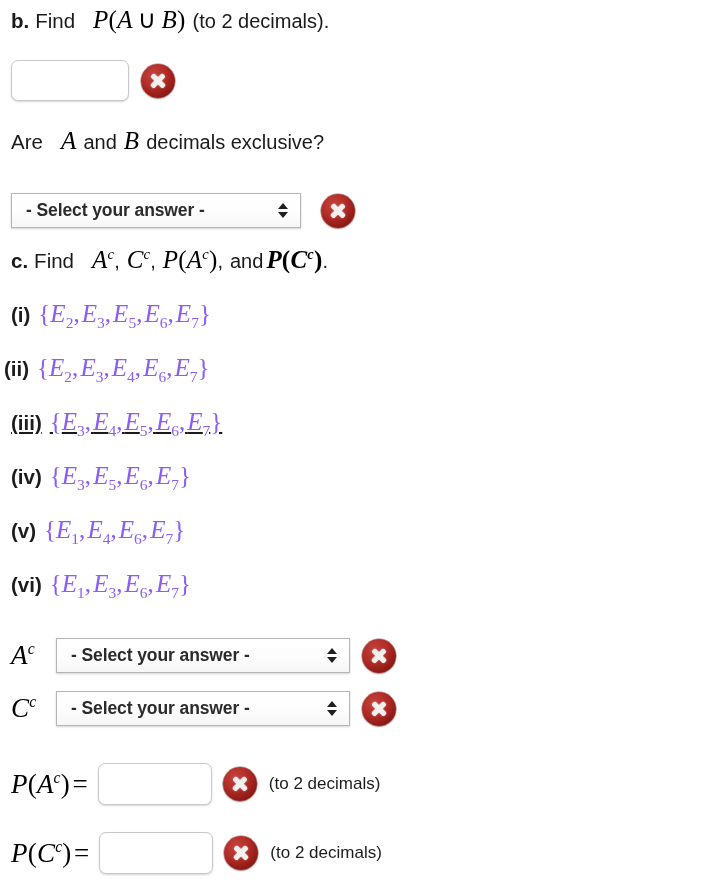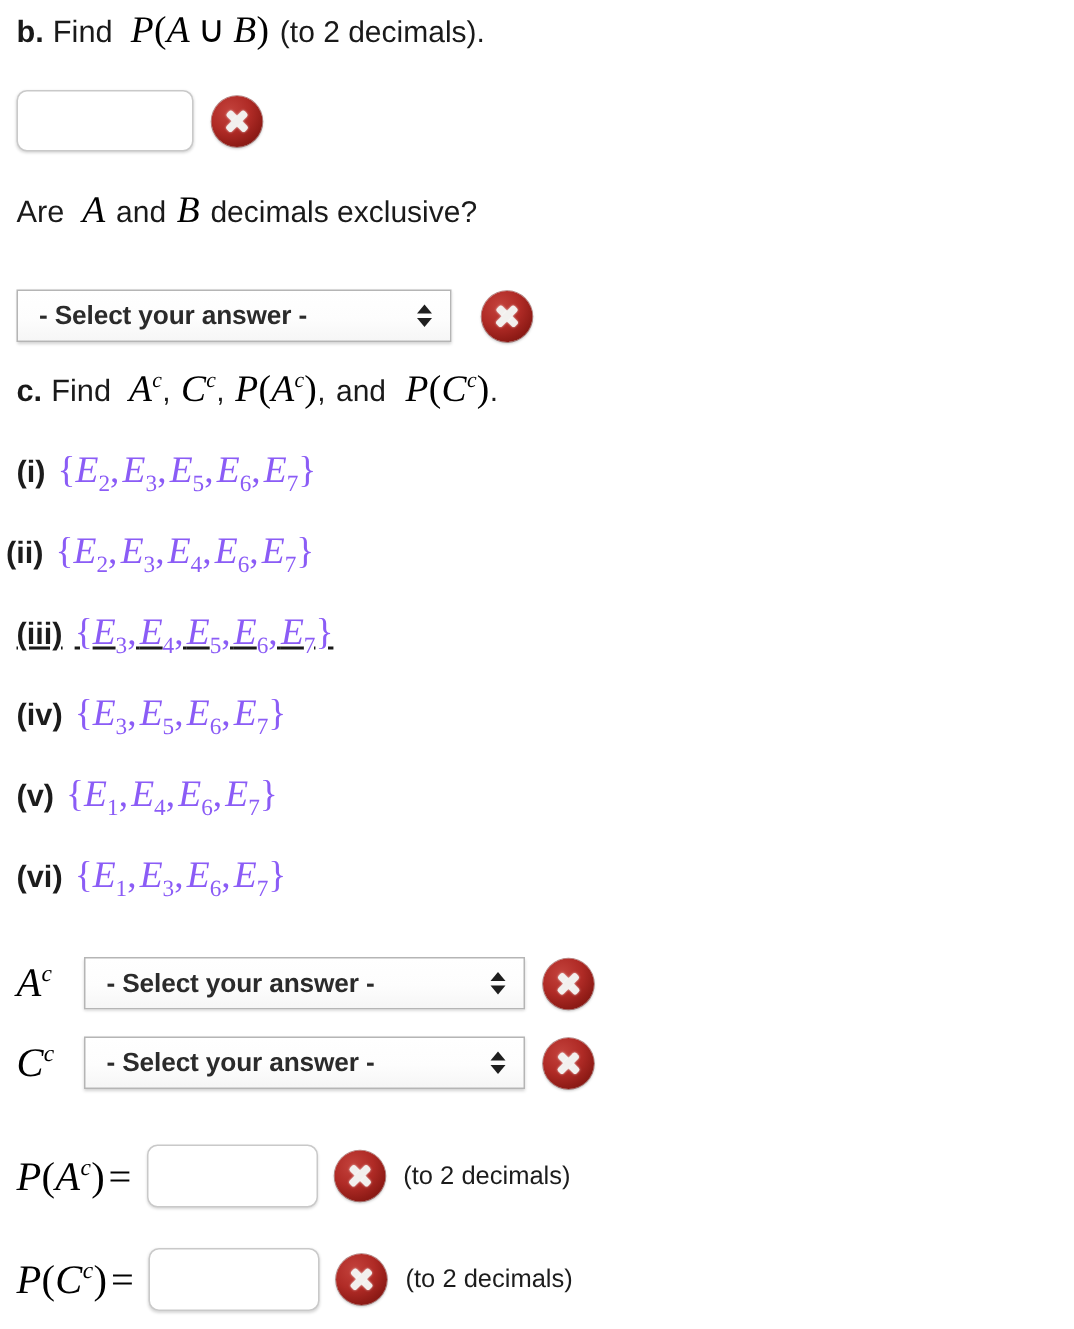--- a/index.html
+++ b/index.html
@@ -29,21 +29,21 @@
     vertical-align:super;
     line-height:0;
   }
   .rm { font-style:normal; font-family:"Liberation Serif", serif; }
 
   .row { position:absolute; display:flex; align-items:center; white-space:nowrap; }
 
   
   .qhead { position:absolute; white-space:nowrap; display:flex; align-items:baseline; }
   .qhead .q-letter { font-weight:bold; font-size:20.5px; margin-right:6px; }
-  .qhead .q-find { font-size:20.5px; margin-right:12px; }
+  .qhead .q-find { font-size:20.5px; margin-right:18px; }
   .qhead .q-math { font-size:25px; }
   .qhead .q-tail { font-size:20px; margin-left:7px; }
 
   
   .opt { position:absolute; white-space:nowrap; display:flex; align-items:baseline; }
   .opt .opt-num {
     font-family:"Liberation Sans", sans-serif;
     font-weight:bold;
     font-size:20.5px;
     margin-right:8px;
@@ -183,21 +183,21 @@
   <div class="qhead" style="left:11px; top:246px;">
     <span class="q-letter">c.</span>
     <span class="q-find">Find</span>
     <span class="q-math math">A<sup>c</sup></span>
       <span class="q-tail" style="margin-left:0;">,</span>
     <span class="q-math math" style="margin-left:7px;">C<sup>c</sup></span>
       <span class="q-tail" style="margin-left:0;">,</span>
     <span class="q-math math" style="margin-left:7px;">P<span class="rm">(</span>A<sup>c</sup><span class="rm">)</span></span>
       <span class="q-tail" style="margin-left:0;">,</span>
     <span class="q-tail">and</span>
-    <span class="q-math math" style="margin-left:13px;">P<span class="rm">(</span>C<sup>c</sup><span class="rm">)</span></span>
+    <span class="q-math math" style="margin-left:3px;font-weight:bold;">P<span class="rm">(</span>C<sup>c</sup><span class="rm">)</span></span>
       <span class="q-tail" style="margin-left:0;">.</span>
   </div>
 
   <div class="opt" style="left:11px; top:300px;">
     <span class="opt-num">(i)</span>
     <span class="opt-set">{<i>E</i><sub>2</sub>, <i>E</i><sub>3</sub>, <i>E</i><sub>5</sub>, <i>E</i><sub>6</sub>, <i>E</i><sub>7</sub>}</span>
   </div>
 
   <div class="opt" style="left:4px; top:354px;">
     <span class="opt-num">(ii)</span>

